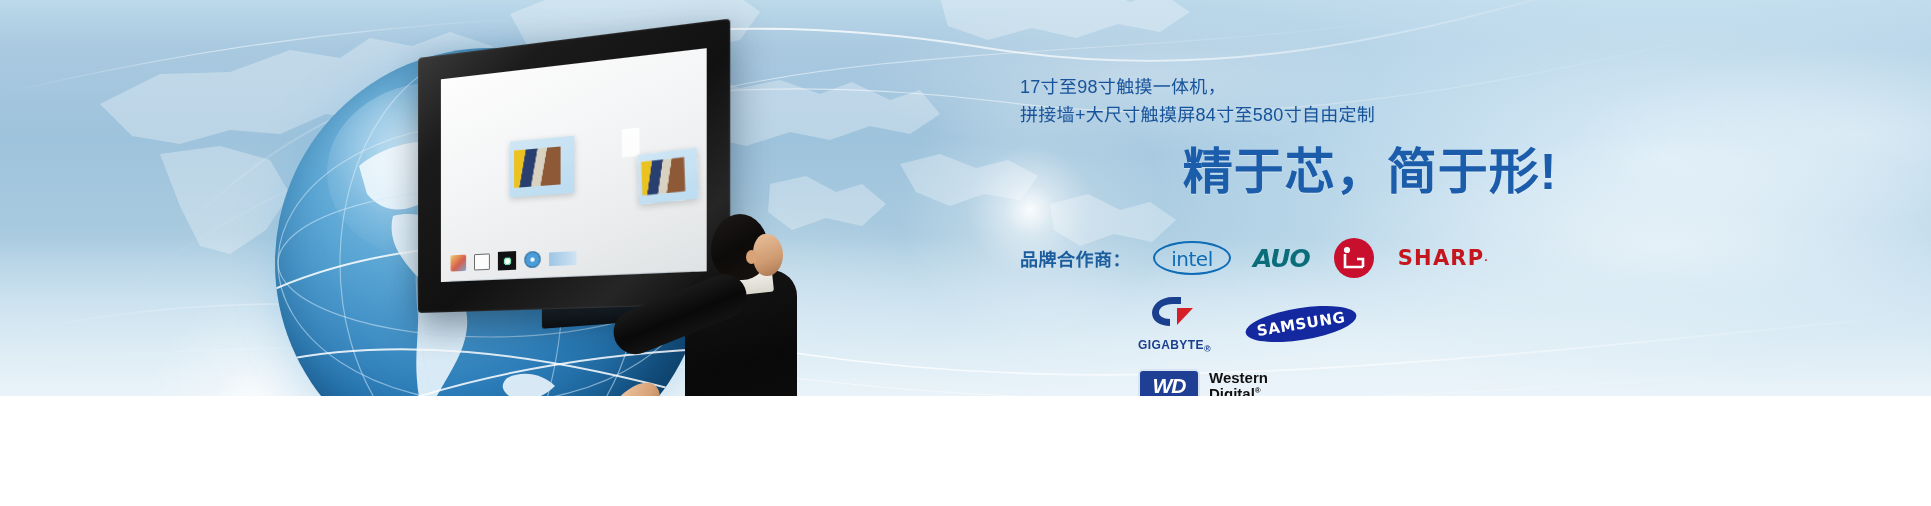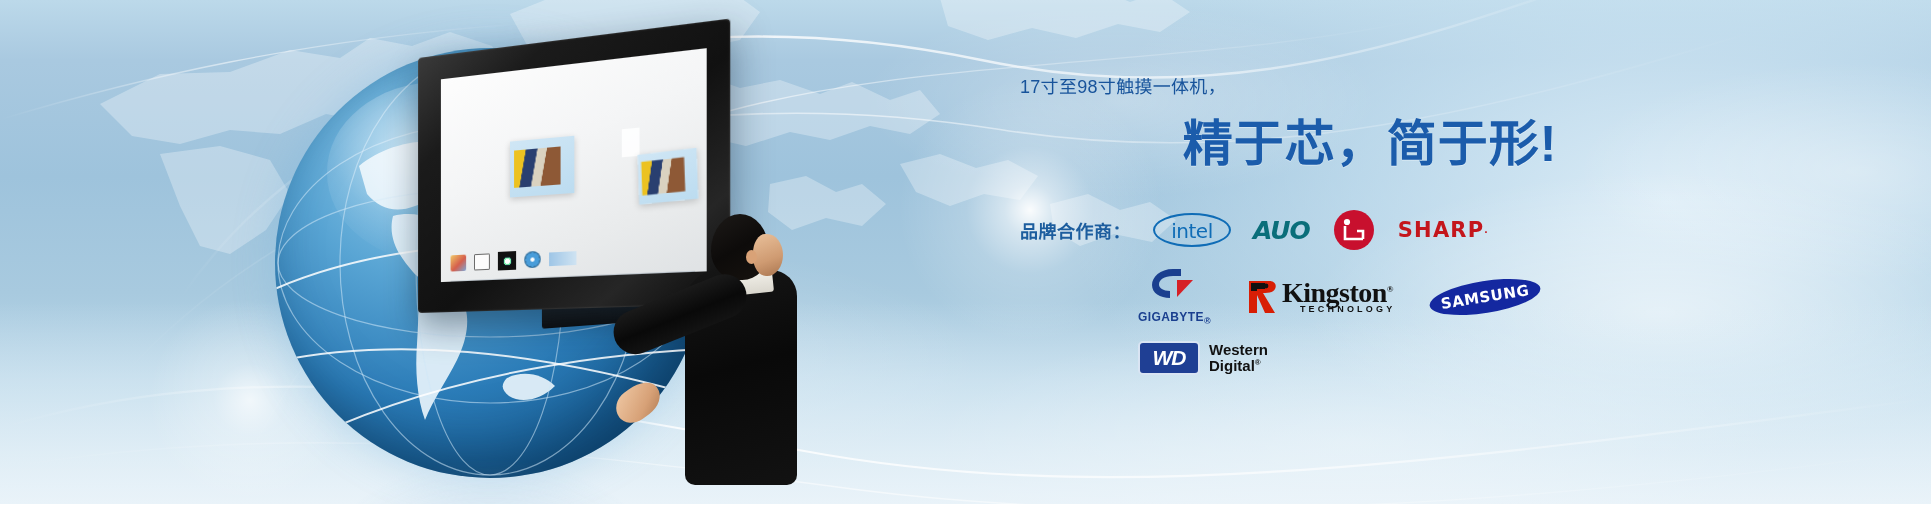--- a/index.html
+++ b/index.html
@@ -6,21 +6,21 @@
   * { box-sizing: border-box; margin: 0; padding: 0; }
   html, body {
     width: 1931px; height: 506px;
     overflow: hidden;
     font-family: "Liberation Sans", "DejaVu Sans", sans-serif;
   }
 
   .banner {
     position: relative;
     width: 1931px;
-    height: 504px;
+    height: 396px;
     overflow: hidden;
     background: #a7cbe3;
   }
 
   
   .sky-base {
     position: absolute; inset: 0;
     background:
       linear-gradient(180deg,
         #bcd9ea 0%,
@@ -405,20 +405,21 @@
       <div class="man-arm">
         <div class="man-hand"></div>
       </div>
     </div>
   </div>
 
   <div class="copy">
 
     <div class="sub-lines">
       <span class="l1">17寸至98寸触摸一体机，</span>
+      <span class="l2">拼接墙+大尺寸触摸屏84寸至580寸自由定制</span>
     </div>
 
     <div class="headline">精于芯，简于形!</div>
 
 
     <div class="partners">
 
       <div class="partner-row r1">
         <div class="partners-label">品牌合作商：</div>
 
@@ -450,33 +451,20 @@
         <div class="logo-gigabyte">
           <svg class="gb-mark" viewBox="0 0 54 34" aria-hidden="true">
             <path d="M26,3 C13,3 5,11 5,19 C5,27 13,32 23,32 L23,25 C16,25 12,22 12,18.5 C12,14 17,10 26,10 L34,10 L34,3 Z" fill="#1a3f8f"></path>
             <path d="M30,14 L46,14 L30,31 Z" fill="#d62027"></path>
           </svg>
           <div class="gb-text">
             <span>GIGABYTE</span><sub>®</sub>
           </div>
         </div>
 
-        <div class="logo-kingston">
-          <svg class="kg-mark" viewBox="0 0 34 40" aria-hidden="true">
-            <path d="M4,4 L24,4 C30,4 32,8 30,12 C28,16 22,16 18,16 L30,36 L20,36 L12,18 L12,36 L4,36 Z" fill="#d81e05"></path>
-            <path d="M6,6 L20,6 L20,12 L12,12 L12,14 L6,14 Z" fill="#111"></path>
-            <circle cx="21" cy="9" r="2.4" fill="#111"></circle>
-          </svg>
-          <div class="kg-wrap">
-            <div class="kg-name">
-              <span>Kingston</span><sup>®</sup>
-            </div>
-            <div class="kg-tech">TECHNOLOGY</div>
-          </div>
-        </div>
 
         <div class="logo logo-samsung">
           <span>SAMSUNG</span>
         </div>
       </div>
 
       <div class="partner-row r3">
         <div class="logo-wd">
           <div class="wd-mark">WD</div>
           <div class="wd-text">

